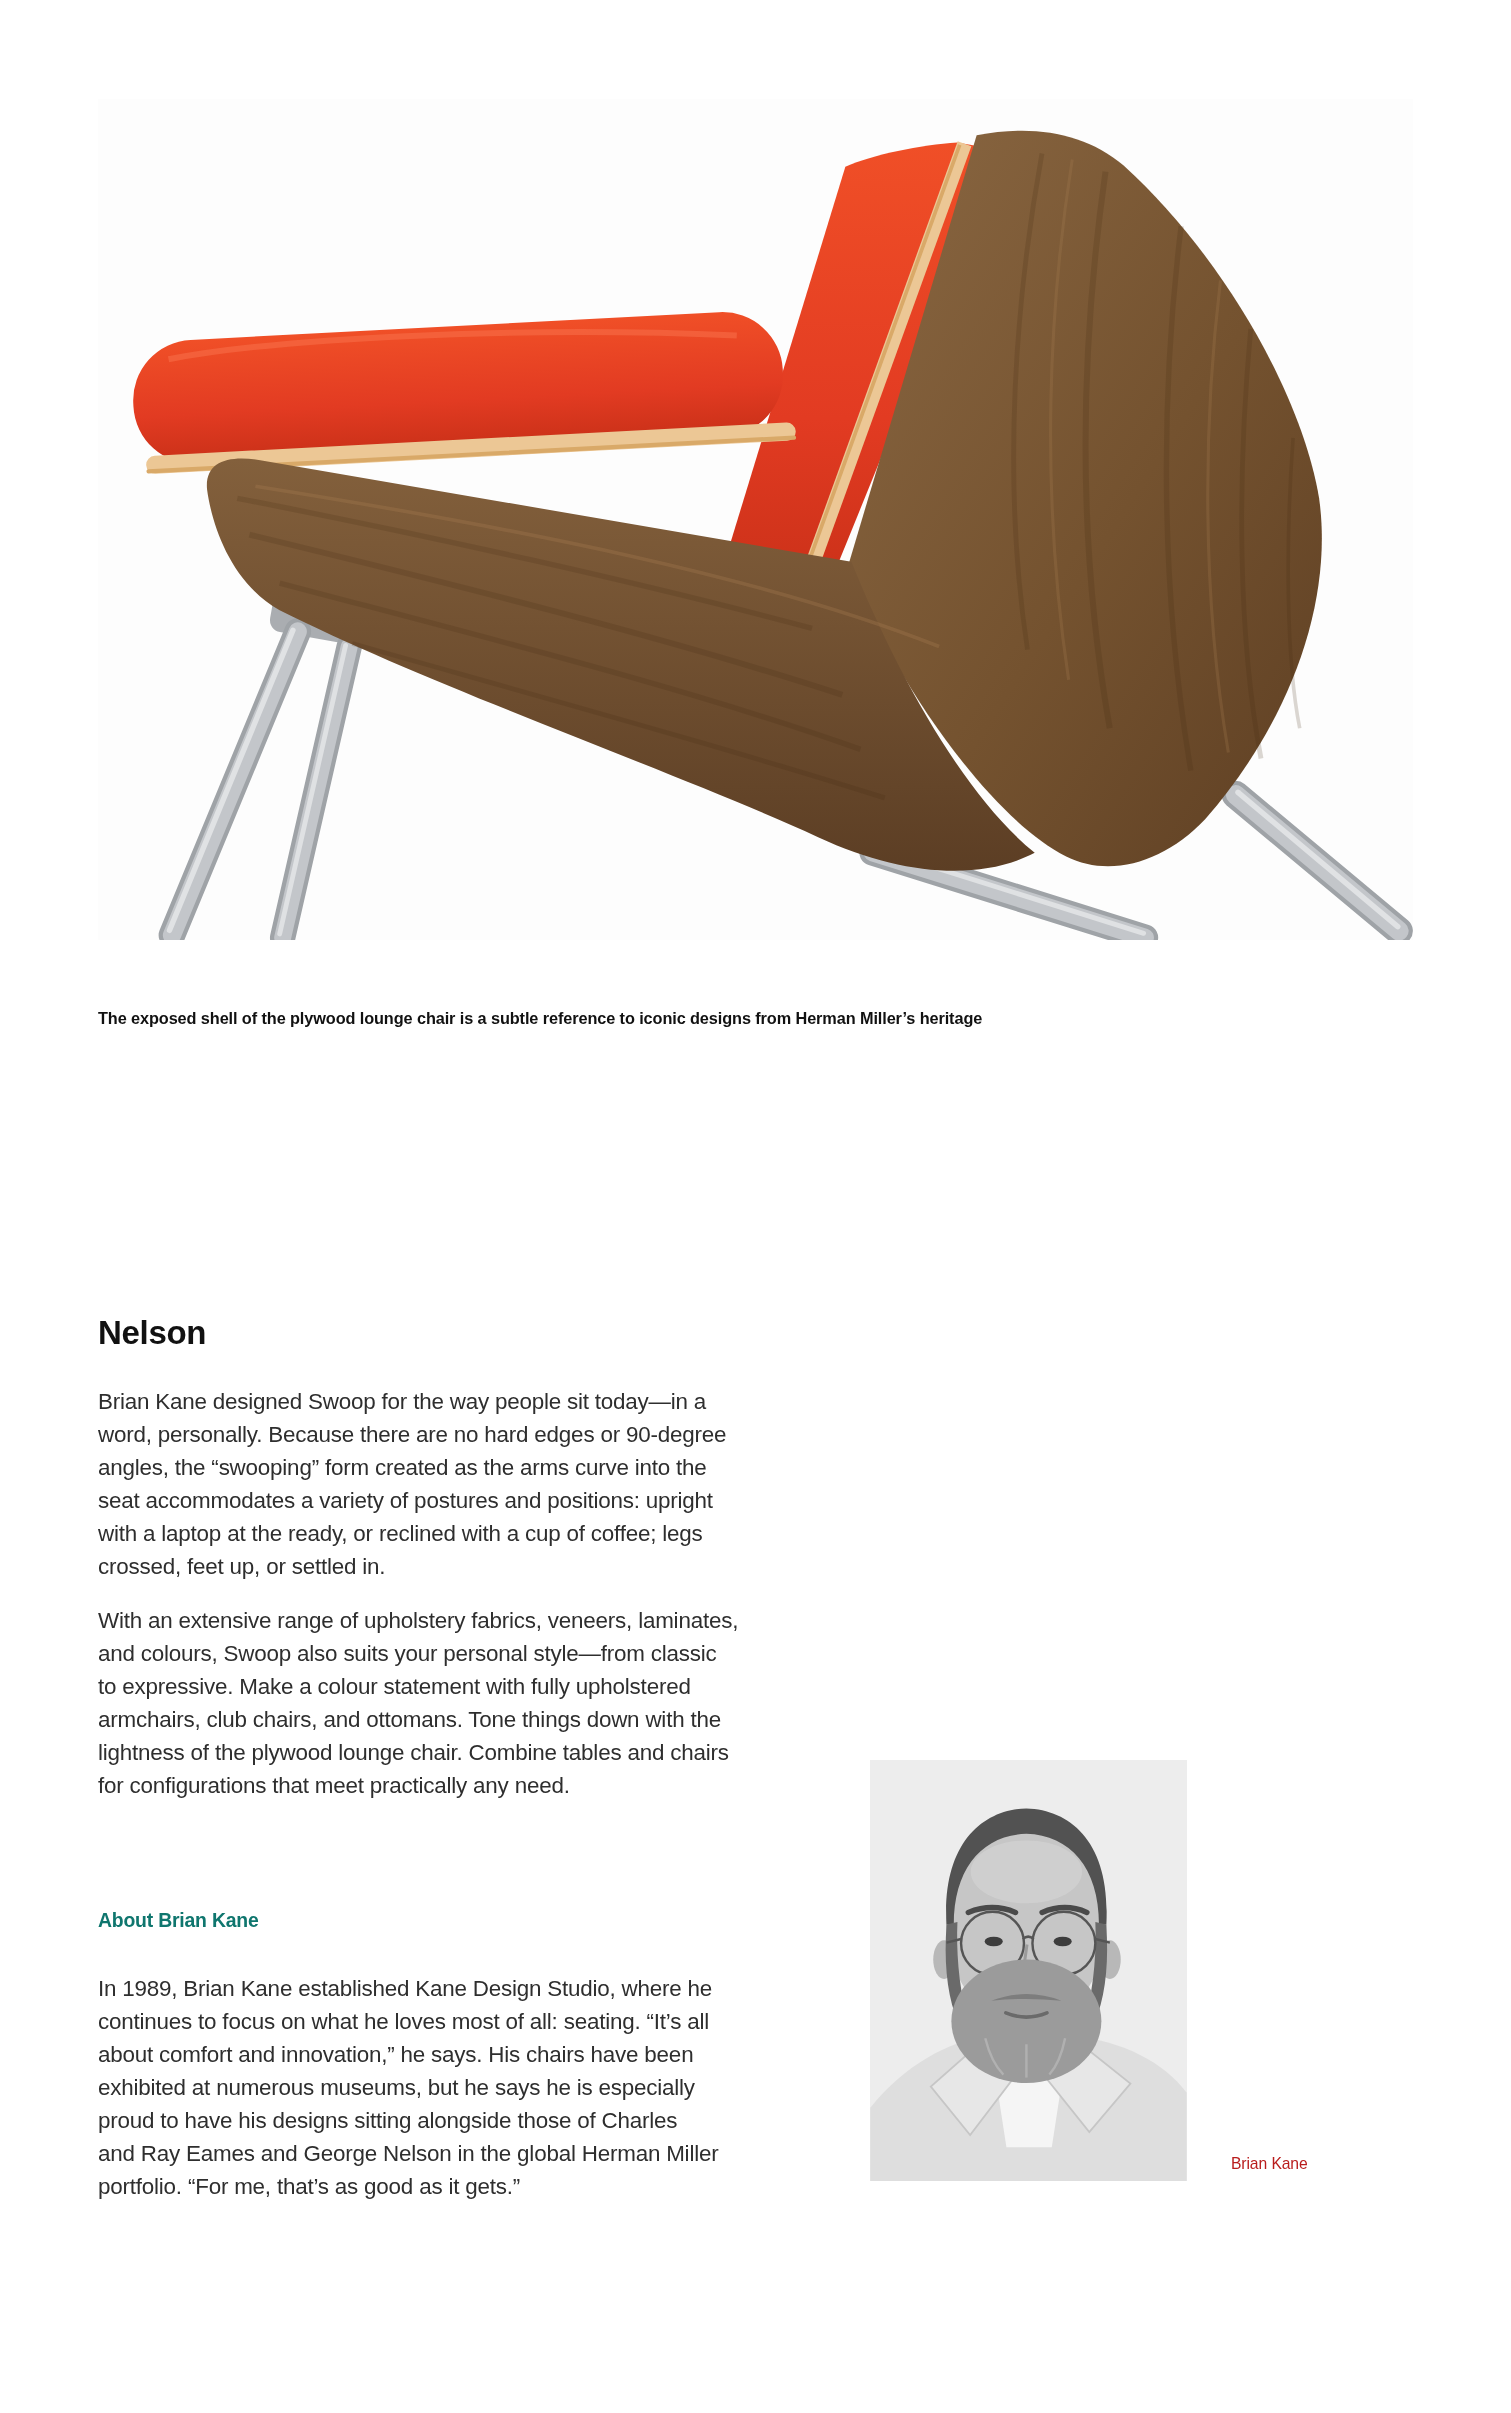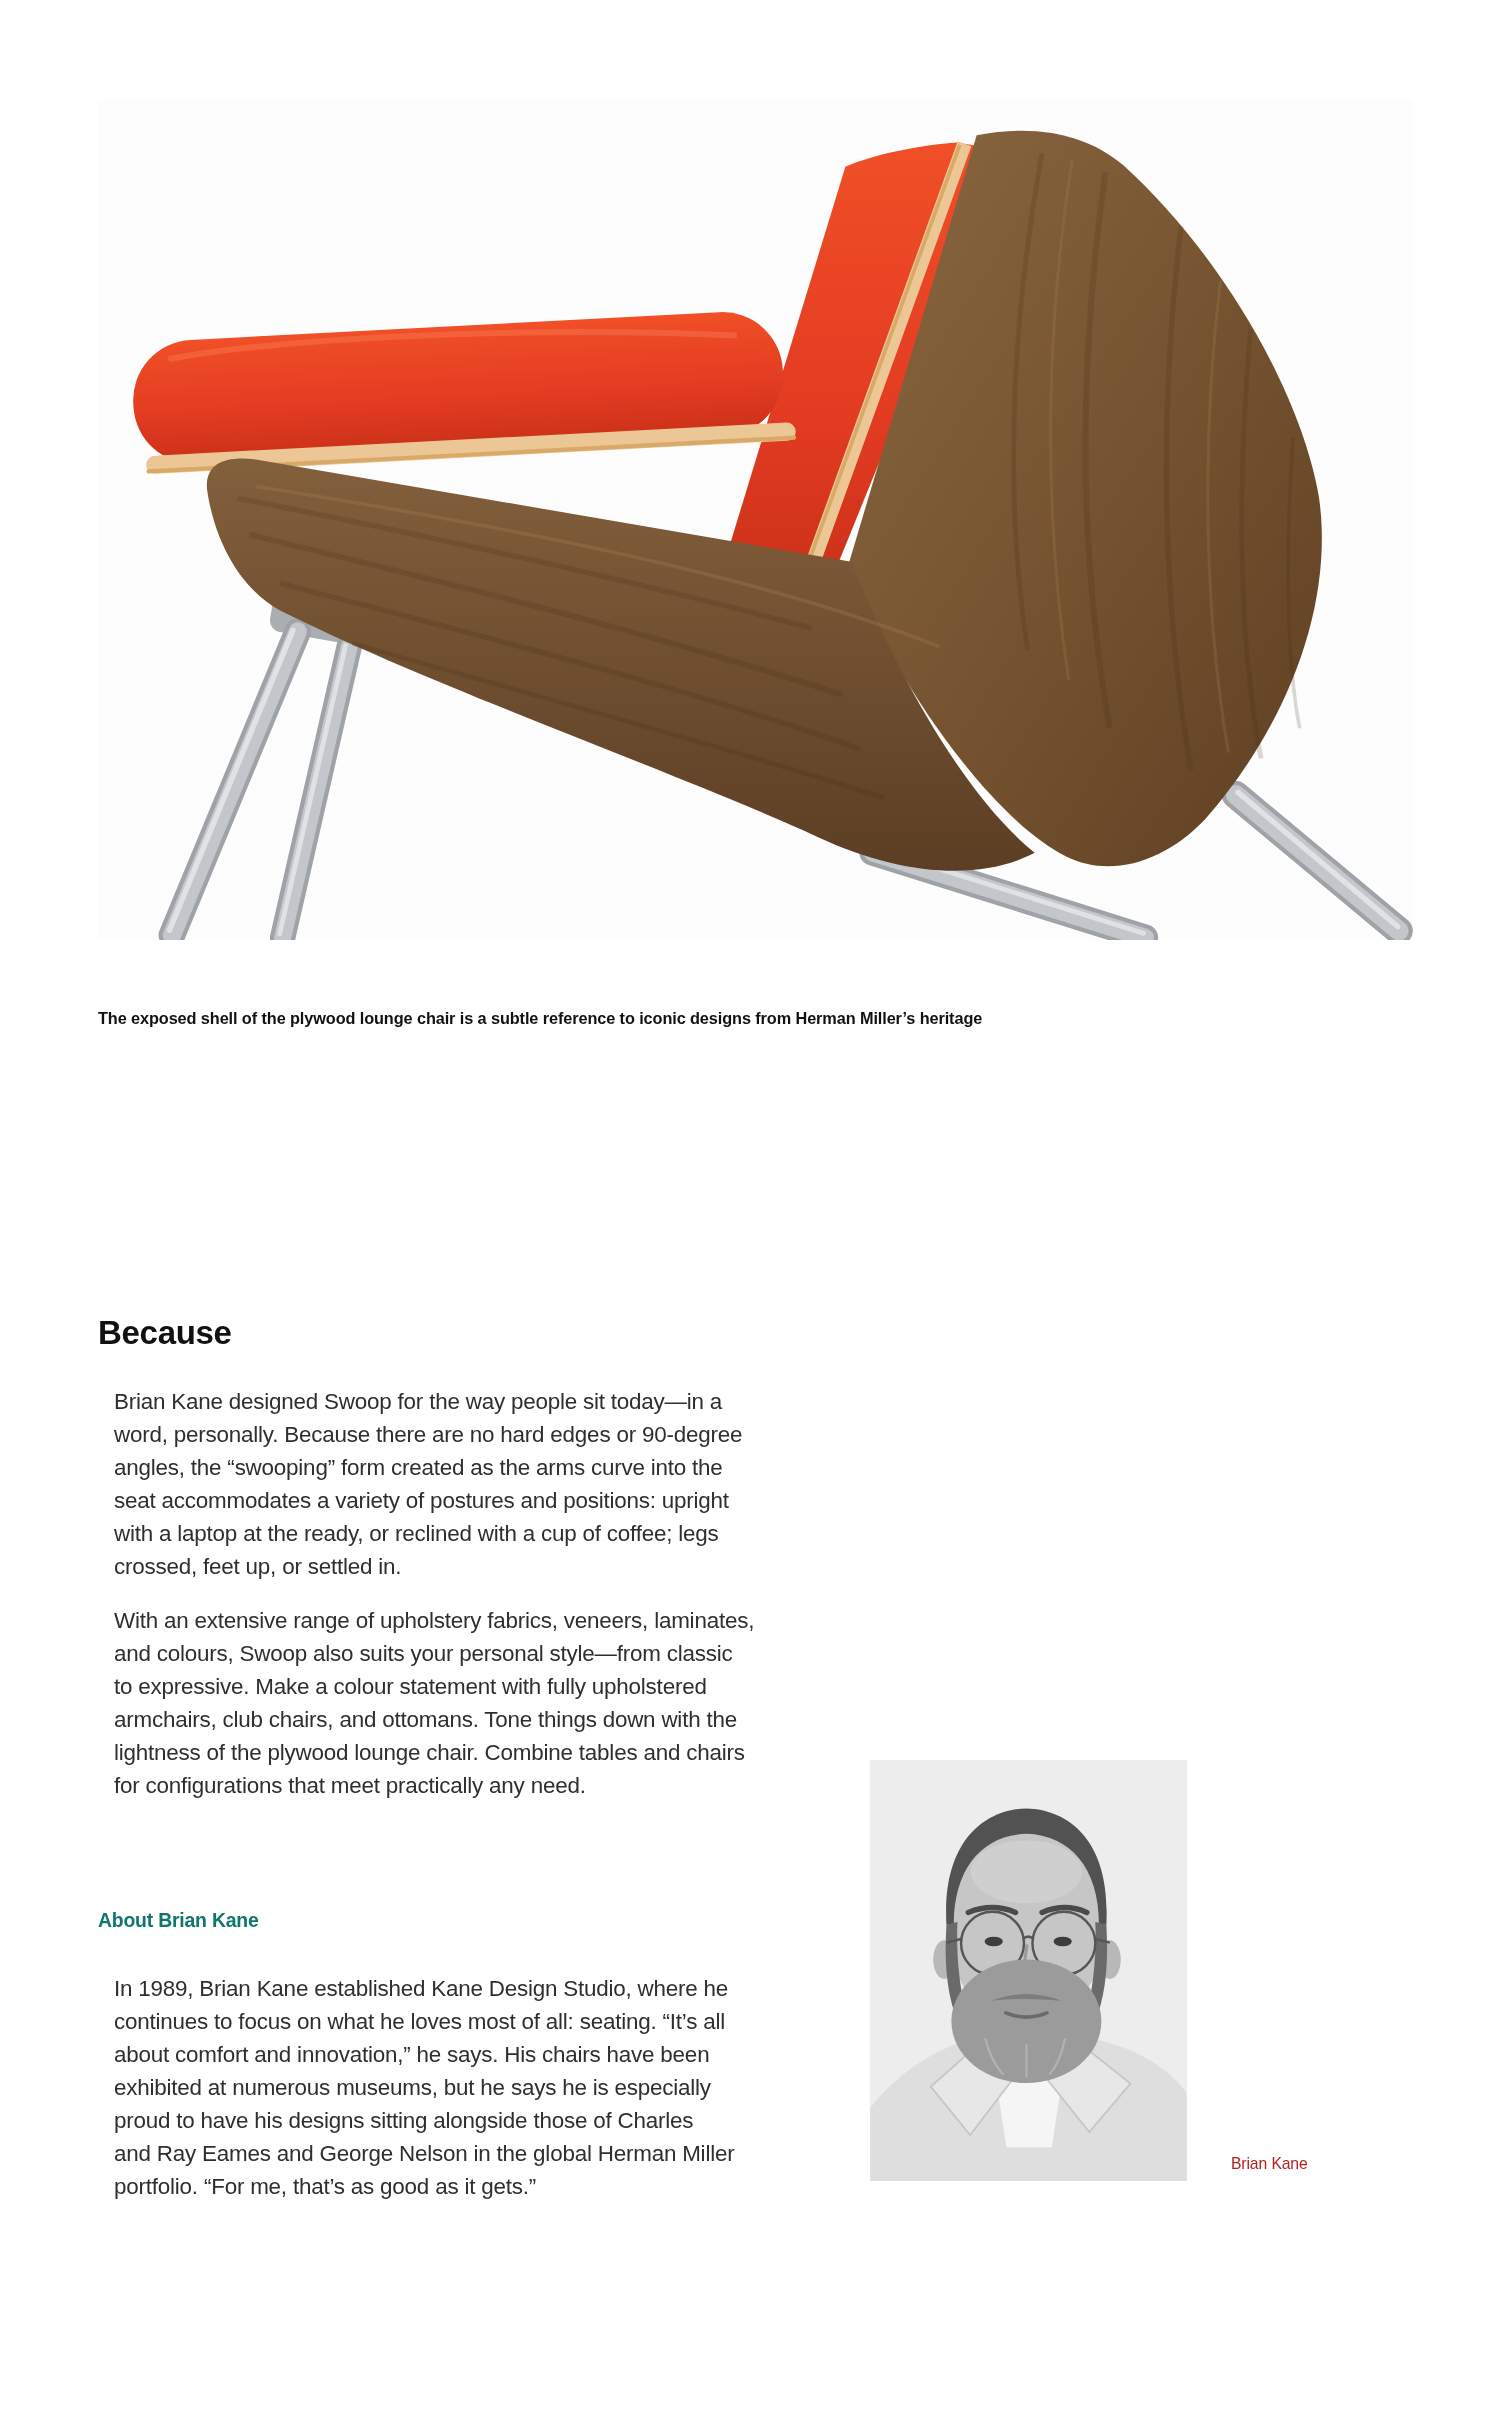--- a/index.html
+++ b/index.html
@@ -41,21 +41,20 @@
   .body-par{
     position:absolute;
     left:98px;
     width:860px;
     font-size:22.4px;
     line-height:33px;
     font-weight:400;
     letter-spacing:-0.2px;
     color:#2e2e2e;
     white-space:pre-line;
-    margin-left:16px;
   }
   .par-1{ top:1363px; }
   .par-2{ top:1582px; }
   .about-heading{
     position:absolute;
     left:98px; top:1892px;
     font-size:19.4px;
     line-height:24px;
     font-weight:700;
     letter-spacing:-0.2px;
@@ -176,21 +175,21 @@
         <path d="M 250,720 C 580,800 940,890 1230,985" stroke-width="10"></path>
         <path d="M 300,800 C 640,890 980,975 1260,1075" stroke-width="9"></path>
         <path d="M 420,900 C 720,985 1030,1070 1300,1155" stroke-width="8"></path>
       </g>
       <path d="M 260,640 C 700,710 1100,790 1390,905" stroke="#a97f52" stroke-width="6" fill="none" opacity="0.3"></path>
     </svg>
   </div>
 
   <div class="hero-caption">The exposed shell of the plywood lounge chair is a subtle reference to iconic designs from Herman Miller’s heritage</div>
 
-  <h1 class="design-heading">Because</h1>
+  <h1 class="design-heading">Nelson</h1>
   <p class="body-par par-1">Brian Kane designed Swoop for the way people sit today—in a
 word, personally. Because there are no hard edges or 90-degree
 angles, the “swooping” form created as the arms curve into the
 seat accommodates a variety of postures and positions: upright
 with a laptop at the ready, or reclined with a cup of coffee; legs
 crossed, feet up, or settled in.</p>
   <p class="body-par par-2">With an extensive range of upholstery fabrics, veneers, laminates,
 and colours, Swoop also suits your personal style—from classic
 to expressive. Make a colour statement with fully upholstered
 armchairs, club chairs, and ottomans. Tone things down with the

